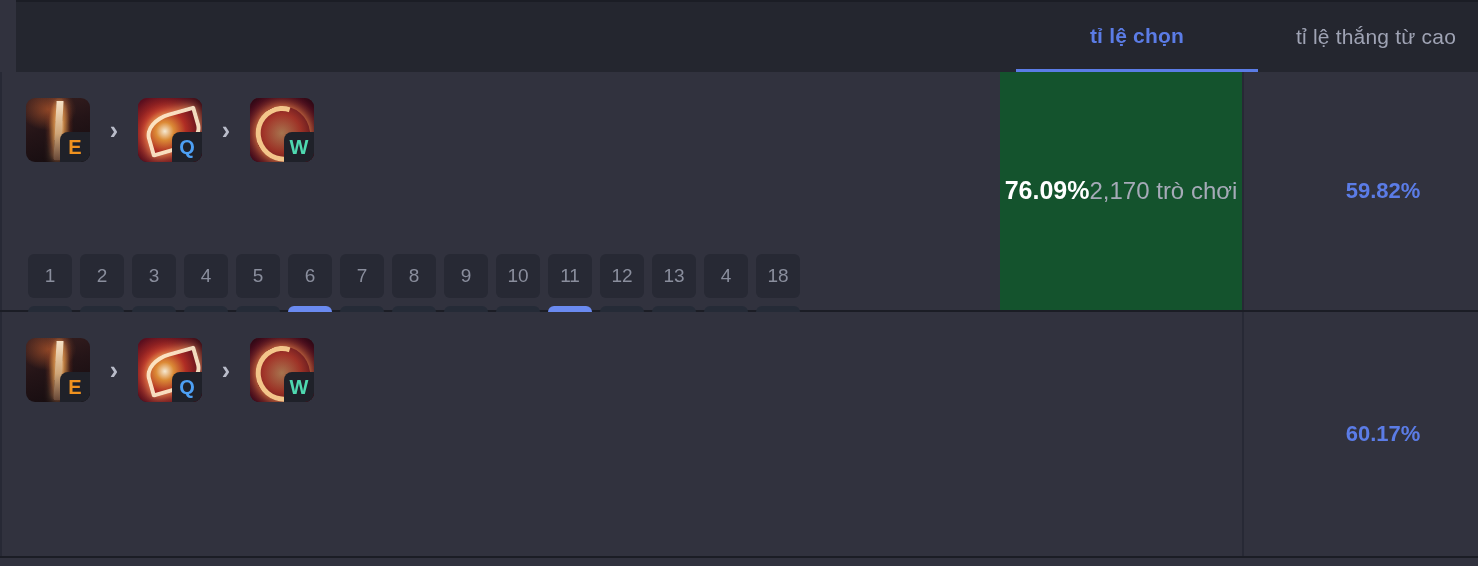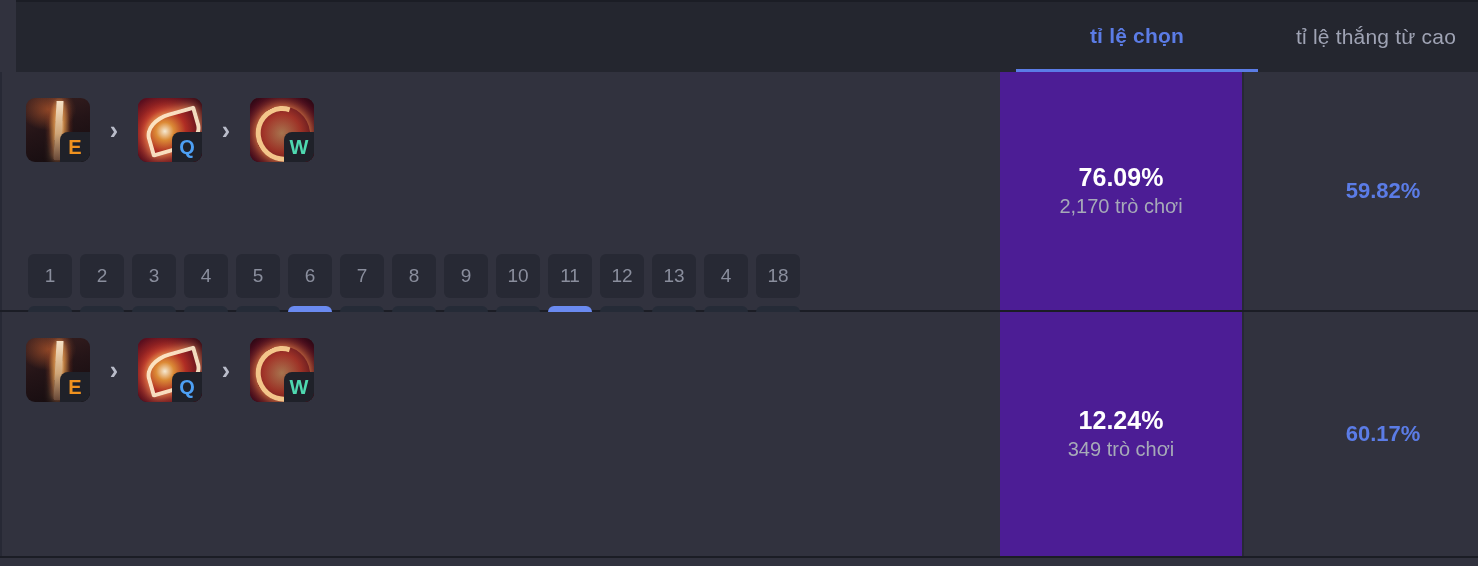--- a/index.html
+++ b/index.html
@@ -215,23 +215,23 @@
     background: #6a8af0;
     color: #ffffff;
   }
 
   
   .stat-pick {
     position: absolute;
     left: 1000px; top: 0;
     width: 242px;
     height: 100%;
-    background: #4c1d95;
-    display: flex;
-    flex-direction: column;
+    background: #14532d;
+    display: flex;
+    flex-direction: row;
     align-items: center;
     justify-content: center;
     box-sizing: border-box;
   }
   .stat-win {
     position: absolute;
     left: 1242px; top: 0;
     width: 236px;
     height: 100%;
     background: #31323e;
@@ -241,21 +241,21 @@
     justify-content: center;
     box-sizing: border-box;
   }
   .pick-pct {
     font-size: 25px;
     font-weight: bold;
     color: #ffffff;
     line-height: 1.25;
   }
   .pick-games {
-    font-size: 20px;
+    font-size: 24px;
     color: #a6aab8;
     line-height: 1.35;
   }
   .win-pct {
     font-size: 22px;
     font-weight: bold;
     color: #5b7ce6;
     margin-left: 44px;
   }
 </style>
@@ -356,22 +356,18 @@
         </div>
         <div class="seq-arrow">›</div>
         <div class="ability-icon">
           <div class="art art-w"></div>
           <div class="ability-badge k-W">W</div>
         </div>
       </div>
 
     </div>
 
-    <div class="stat-pick">
-      <div class="pick-pct">12.24%</div>
-      <div class="pick-games">349 trò chơi</div>
-    </div>
     <div class="stat-win">
       <div class="win-pct">60.17%</div>
     </div>
   </div>
 
 </div>
 
 </body></html>

